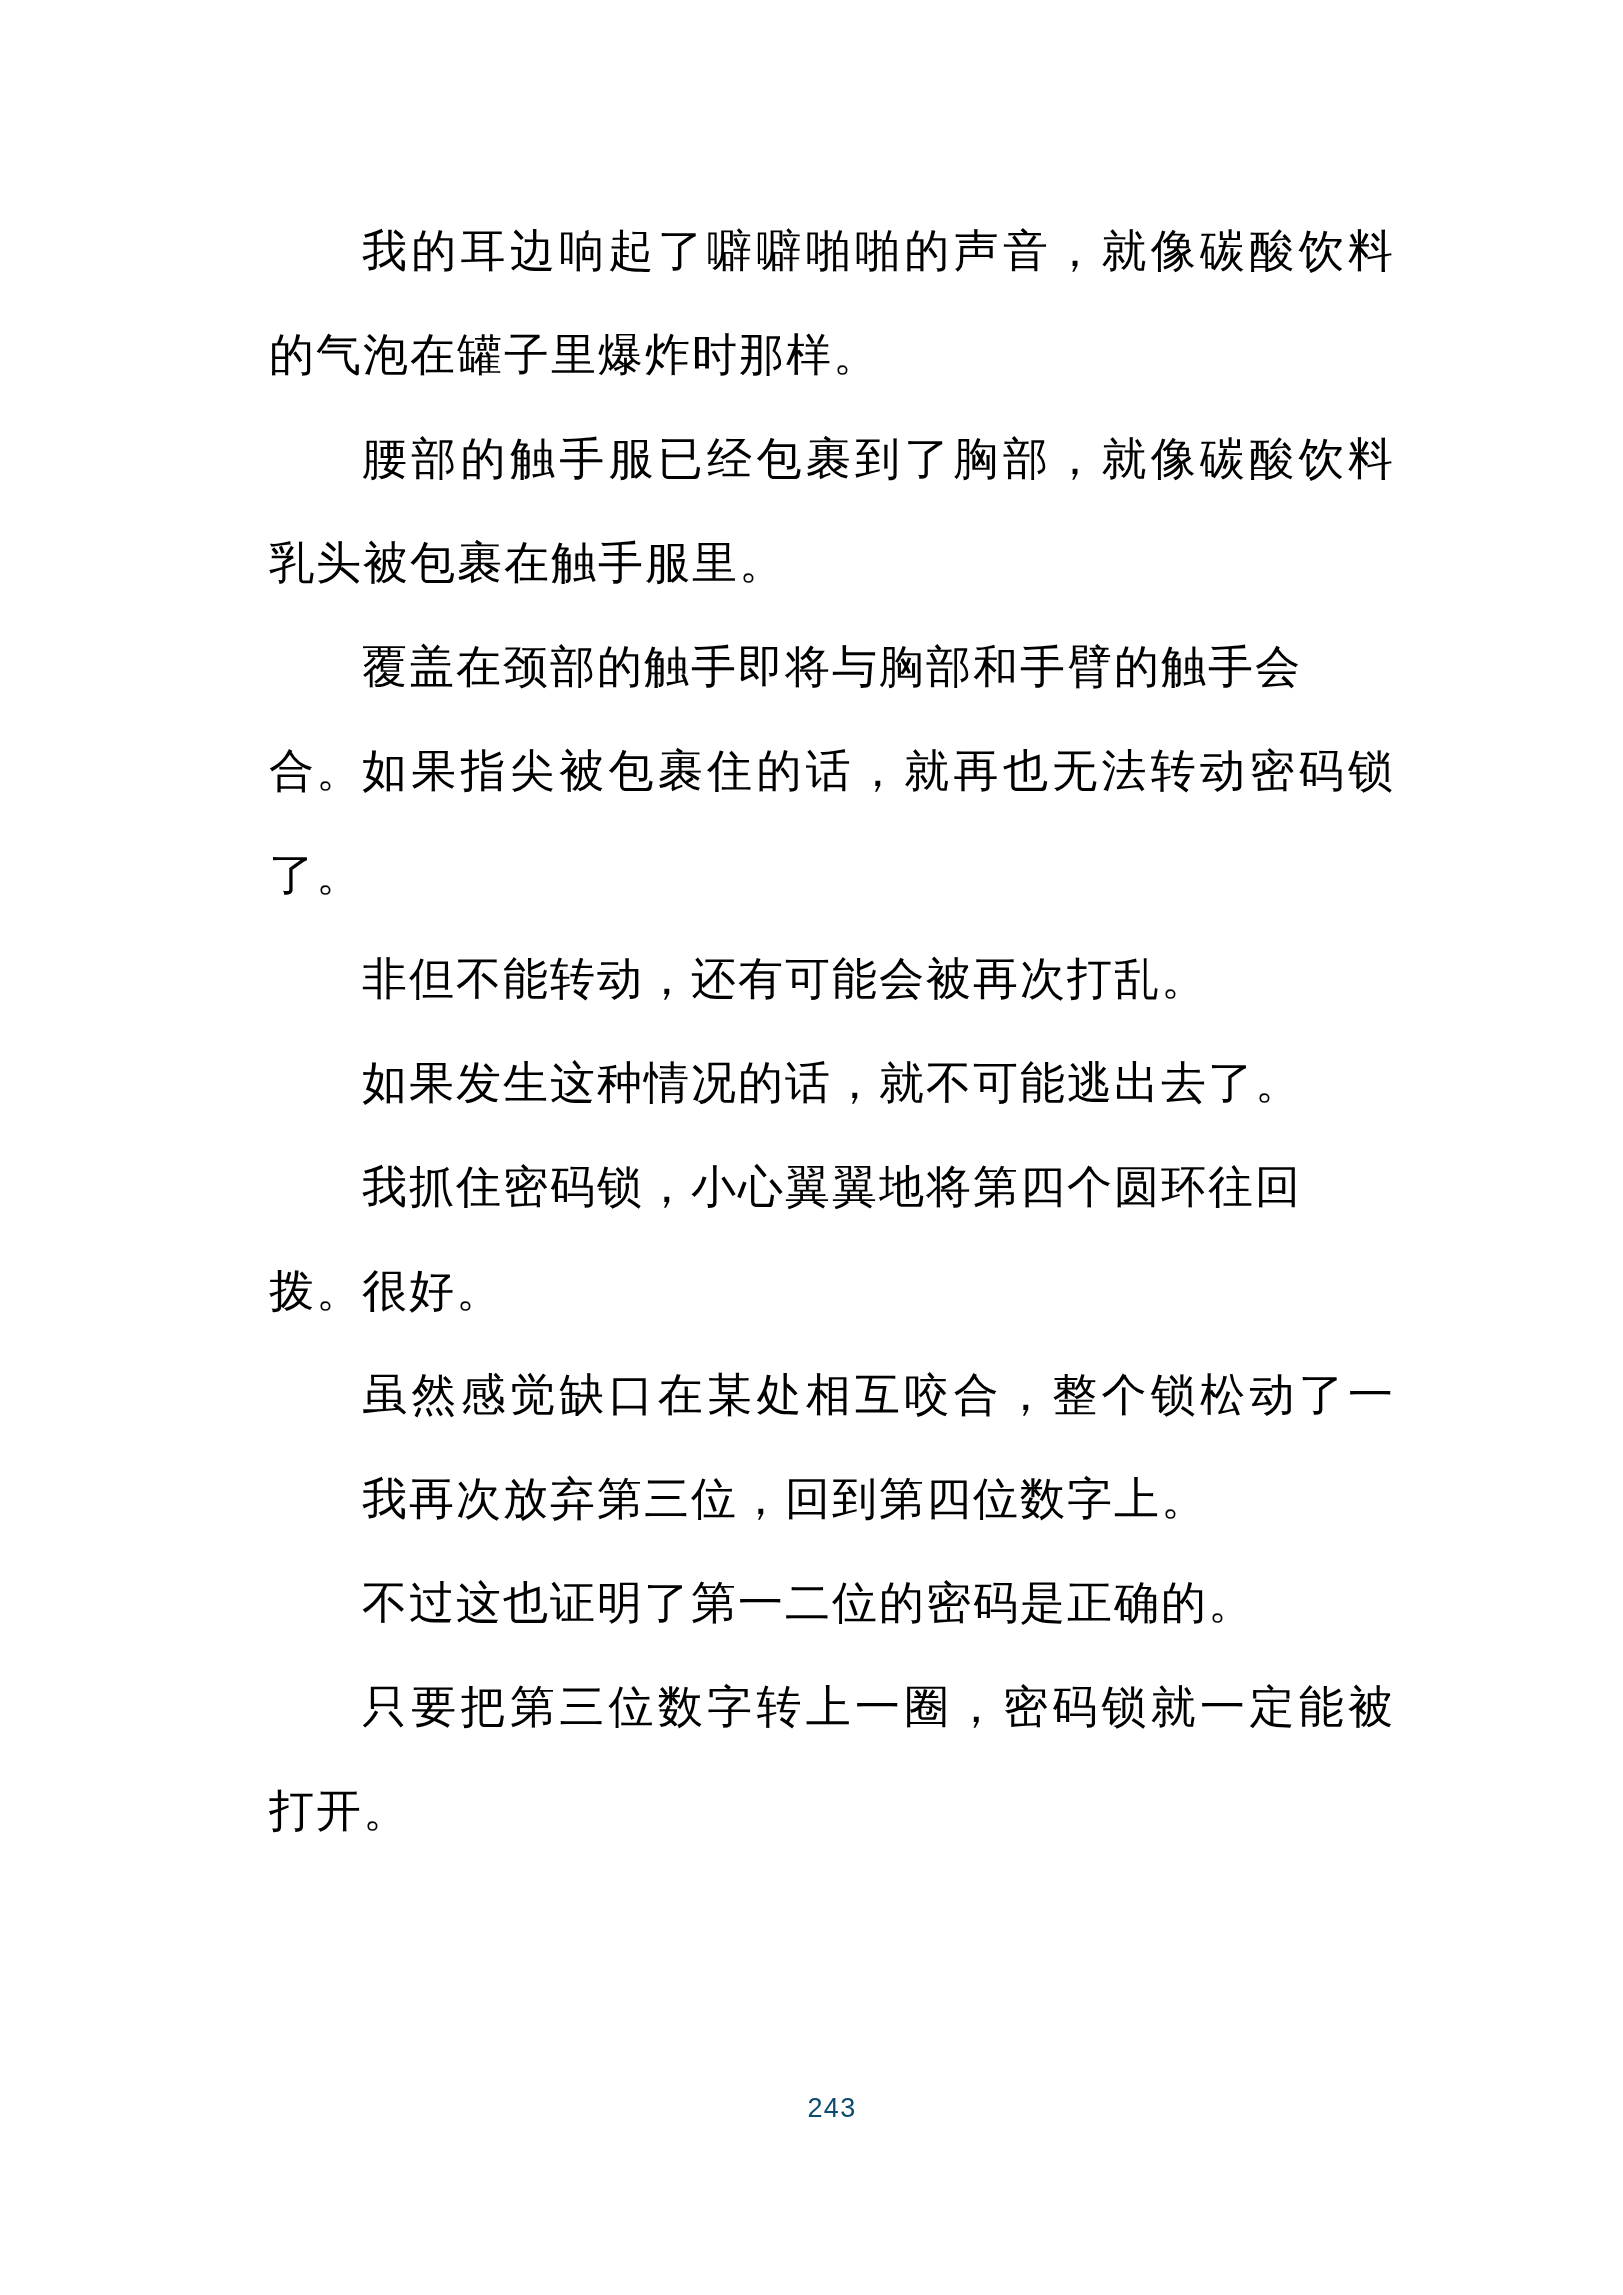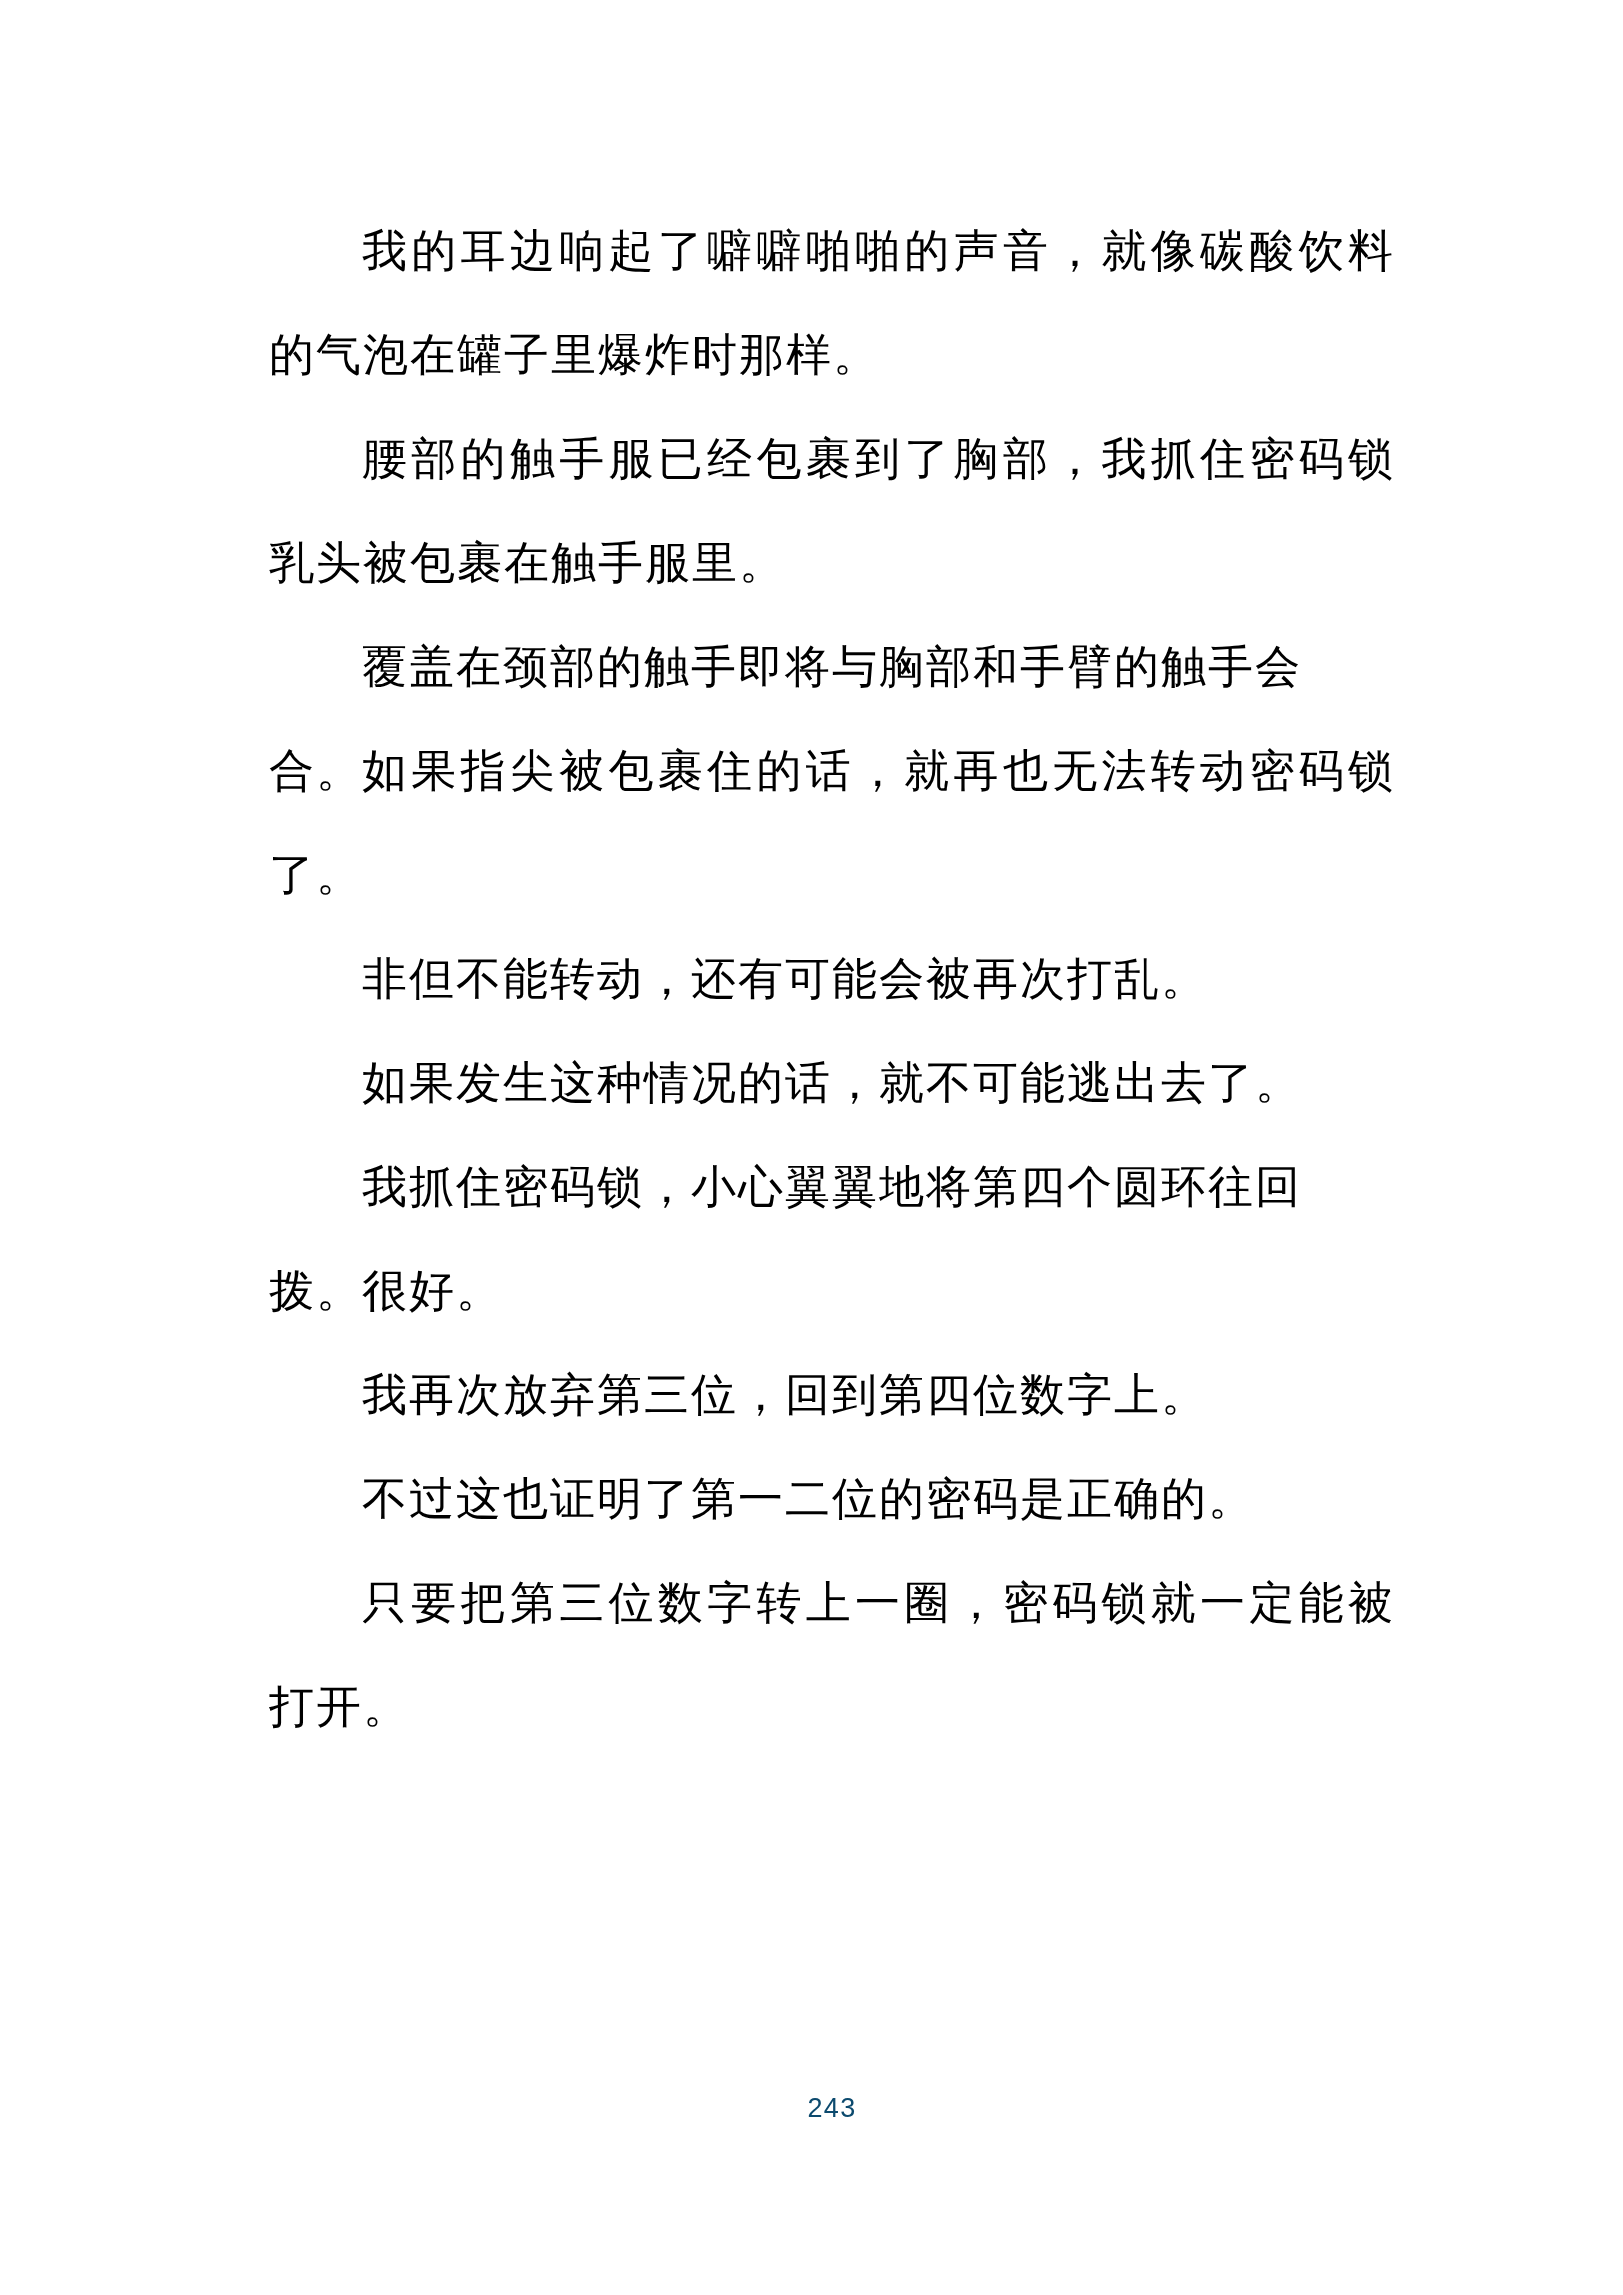--- a/index.html
+++ b/index.html
@@ -49,29 +49,30 @@
     color: #0c4a6e;
   }
 </style>
 </head>
 <body>
 
 <div class="page">
   <div class="body-text">
     <div class="line indent fill">我的耳边响起了噼噼啪啪的声音，就像碳酸饮料</div>
     <div class="line">的气泡在罐子里爆炸时那样。</div>
-    <div class="line indent fill">腰部的触手服已经包裹到了胸部，我抓住密码锁</div>
+    <div class="line indent fill">腰部的触手服已经包裹到了胸部，就像碳酸饮料</div>
     <div class="line">乳头被包裹在触手服里。</div>
     <div class="line indent">覆盖在颈部的触手即将与胸部和手臂的触手会合。</div>
     <div class="line indent fill">如果指尖被包裹住的话，就再也无法转动密码锁</div>
     <div class="line">了。</div>
     <div class="line indent">非但不能转动，还有可能会被再次打乱。</div>
     <div class="line indent">如果发生这种情况的话，就不可能逃出去了。</div>
     <div class="line indent">我抓住密码锁，小心翼翼地将第四个圆环往回拨。</div>
     <div class="line indent">很好。</div>
+    <div class="line indent fill">虽然感觉缺口在某处相互咬合，整个锁松动了一</div>
     <div class="line indent">我再次放弃第三位，回到第四位数字上。</div>
     <div class="line indent">不过这也证明了第一二位的密码是正确的。</div>
     <div class="line indent fill">只要把第三位数字转上一圈，密码锁就一定能被</div>
     <div class="line">打开。</div>
   </div>
   <div class="page-number">243</div>
 </div>
 
 
 </body></html>

